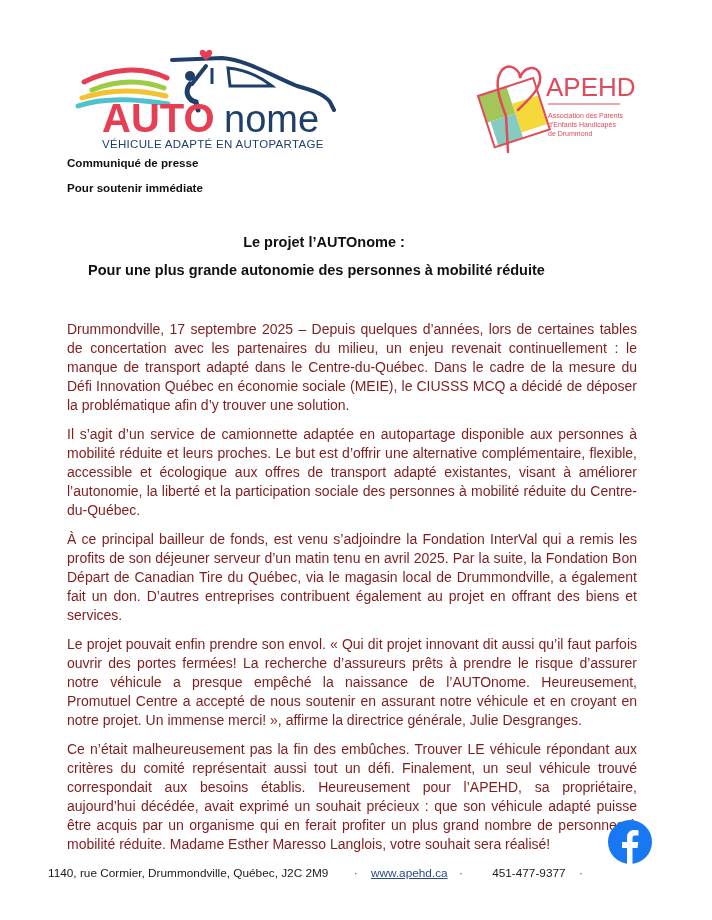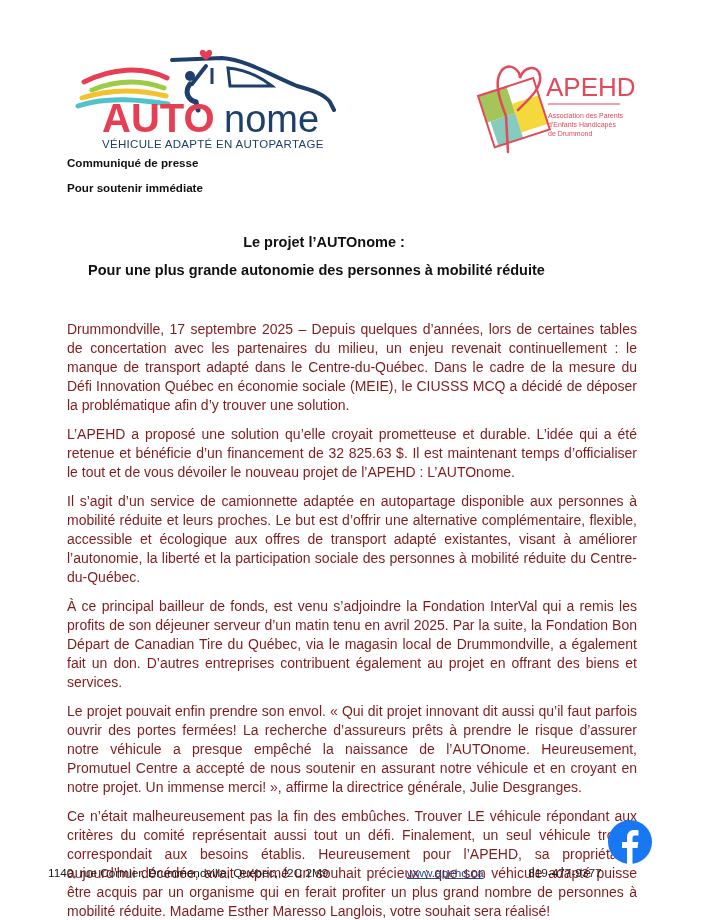--- a/index.html
+++ b/index.html
@@ -9,21 +9,21 @@
   .logo-apehd { position: absolute; left: 468px; top: 56px; width: 200px; height: 104px; }
   .kicker { position: absolute; left: 67px; font-size: 11.6px; font-weight: bold; color: #111; text-align: right; }
   .title1 { position: absolute; left: 0; width: 648px; top: 234px; text-align: center;
             font-size: 14.5px; font-weight: bold; }
   .title2 { position: absolute; left: 88px; top: 262px; font-size: 14.5px; font-weight: bold; }
   .body { position: absolute; left: 67px; width: 570px; top: 320px; }
   .body p { margin: 0 0 10px 0; font-size: 14px; line-height: 19px; text-align: justify; color: #7f1d1d; }
   .footer { position: absolute; left: 48px; top: 866px; font-size: 11.8px; color: #1a1a1a; white-space: nowrap; }
   .footer span { display: inline-block; }
   .footer .sep { color: #555; margin: 0 10px 0 22px; }
-  .footer .link { color: #2a4a8a; text-decoration: underline; margin-left: 36px; }
+  .footer .link { color: #2a4a8a; text-decoration: underline; }
   .fb { position: absolute; left: 608px; top: 820px; width: 44px; height: 44px; border-radius: 50%;
         cursor: pointer; }
 </style>
 </head>
 <body>
 
 <div class="logo-auto">
   <svg width="290" height="112" viewBox="0 0 290 112">
 
     <path d="M12 44 C40 30 70 28 95 40" stroke="#e63e52" stroke-width="5" fill="none" stroke-linecap="round"></path>
@@ -64,34 +64,33 @@
 </div>
 
 <div class="kicker" style="top:156px">Communiqué de presse</div>
 <div class="kicker" style="top:181px">Pour soutenir immédiate</div>
 
 <div class="title1">Le projet l’AUTOnome :</div>
 <div class="title2">Pour une plus grande autonomie des personnes à mobilité réduite</div>
 
 <div class="body">
   <p>Drummondville, 17 septembre 2025 – Depuis quelques d’années, lors de certaines tables de concertation avec les partenaires du milieu, un enjeu revenait continuellement : le manque de transport adapté dans le Centre-du-Québec.  Dans le cadre de la mesure du Défi Innovation Québec en économie sociale (MEIE), le CIUSSS MCQ a décidé de déposer la problématique afin d’y trouver une solution.</p>
-  <p>L’APEHD a proposé une solution qu’elle croyait prometteuse et durable.  L’idée qui a été retenue et bénéficie d’un financement de 32 825.63 $.  Il est maintenant temps d’officialiser le tout et de vous dévoiler le nouveau projet de l’APEHD : L’AUTOnome.</p>
   <p>Il s’agit d’un service de camionnette adaptée en autopartage disponible aux personnes à mobilité réduite et leurs proches.  Le but est d’offrir une alternative complémentaire, flexible, accessible et écologique aux offres de transport adapté existantes, visant à améliorer l’autonomie, la liberté et la participation sociale des personnes à mobilité réduite du Centre-du-Québec.</p>
   <p>À ce principal bailleur de fonds, est venu s’adjoindre la Fondation InterVal qui a remis les profits de son déjeuner serveur d’un matin tenu en avril 2025.  Par la suite, la Fondation Bon Départ de Canadian Tire du Québec, via le magasin local de Drummondville, a également fait un don.  D’autres entreprises contribuent également au projet en offrant des biens et services.</p>
   <p>Le projet pouvait enfin prendre son envol. « Qui dit projet innovant dit aussi qu’il faut parfois ouvrir des portes fermées! La recherche d’assureurs prêts à prendre le risque d’assurer notre véhicule a presque empêché la naissance de l’AUTOnome. Heureusement, Promutuel Centre a accepté de nous soutenir en assurant notre véhicule et en croyant en notre projet. Un immense merci! », affirme la directrice générale, Julie Desgranges.</p>
   <p>Ce n’était malheureusement pas la fin des embûches. Trouver LE véhicule répondant aux critères du comité représentait aussi tout un défi. Finalement, un seul véhicule trouvé correspondait aux besoins établis. Heureusement pour l’APEHD, sa propriétaire, aujourd’hui décédée, avait exprimé un souhait précieux : que son véhicule adapté puisse être acquis par un organisme qui en ferait profiter un plus grand nombre de personnes à mobilité réduite. Madame Esther Maresso Langlois, votre souhait sera réalisé!</p>
 </div>
 
 <div class="fb">
   <svg width="44" height="44" viewBox="0 0 44 44">
     <circle cx="22" cy="22" r="22" fill="#1877f2"></circle>
     <path d="M24.5 44 L24.5 28 L29.5 28 L30.3 22 L24.5 22 L24.5 18.5 C24.5 16.8 25 15.6 27.4 15.6 L30.5 15.6 L30.5 10.4 C30 10.3 28.2 10.1 26.2 10.1 C21.9 10.1 19 12.7 19 17.5 L19 22 L14 22 L14 28 L19 28 L19 44 Z" fill="#ffffff"></path>
   </svg>
 </div>
 
 <div class="footer">
   <span>1140, rue Cormier, Drummondville, Québec, J2C 2M9</span>
   <span class="sep">·</span>
   <span class="link">www.apehd.ca</span>
   <span class="sep" style="margin-left:8px;margin-right:26px">·</span>
-  <span>819-477-9377</span>
+  <span>451-477-9377</span>
   <span class="sep" style="margin-left:10px">·</span>
 </div>
 
 </body></html>

